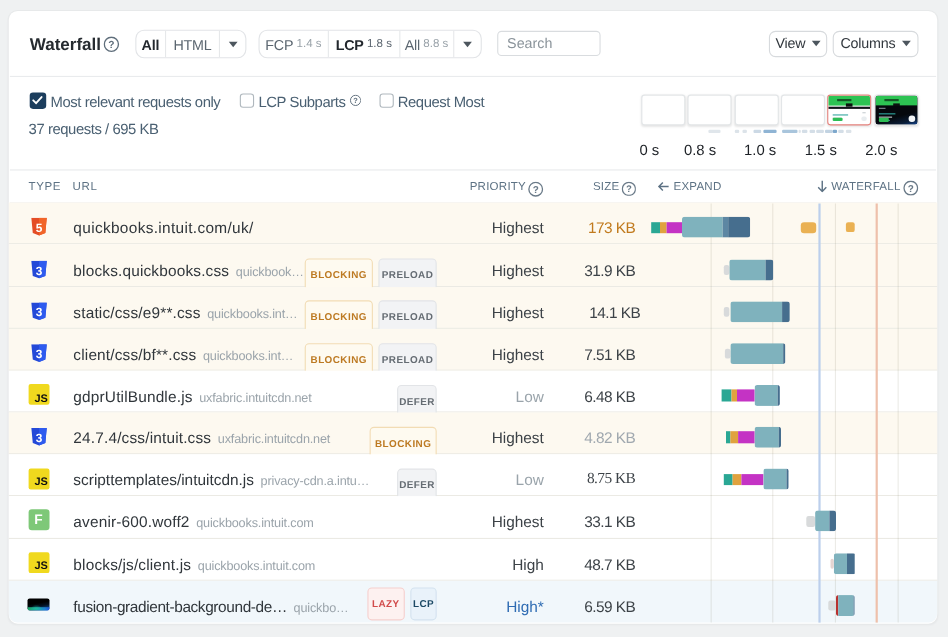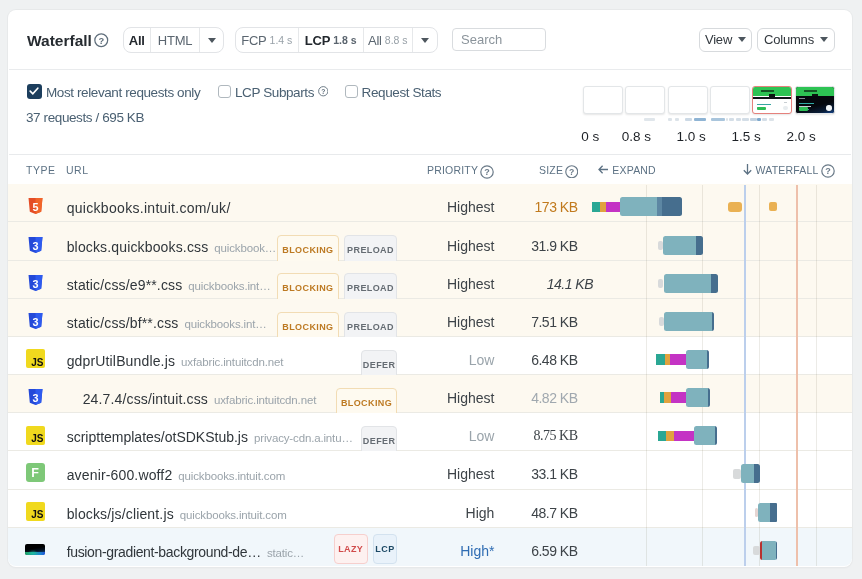--- a/index.html
+++ b/index.html
@@ -48,21 +48,21 @@
   </svg>
 <div class="abs seg" style="left:122.5px;top:27px;">
   <div class="on" style="width:26.5px;">All</div>
   <div style="width:49px;">HTML</div>
   <div style="width:24px;">
       <span class="caret"></span>
     </div>
 </div>
 <div class="abs seg" style="left:234.5px;top:27px;">
   <div style="width:62.5px;">FCP<span class="sub">1.4 s</span></div>
-  <div class="on" style="width:64.5px;">LCP<span class="sub" style="color:#5a646e;font-weight:bold;">1.8 s</span></div>
+  <div class="on" style="width:64.5px;">LCP<span class="sub" style="color:#5a646e;font-weight:normal;">1.8 s</span></div>
   <div style="width:49.5px;">All<span class="sub">8.8 s</span></div>
   <div style="width:24.5px;">
       <span class="caret"></span>
     </div>
 </div>
 <div class="abs" style="left:452px;top:28px;width:94px;height:23px;border:1px solid #d9dcdf;border-radius:4px;font-size:13px;color:#8b949b;line-height:21px;padding-left:8px;background:#fff;">Search</div>
 <div class="btn" style="left:699px;top:27.5px;width:53px;">View<span class="caret"></span></div>
 <div class="btn" style="left:757px;top:27.5px;width:78px;">Columns<span class="caret"></span></div>
 <div class="abs" style="left:9px;top:68.5px;width:842px;height:1px;background:#e9ebed;"></div>
 <div class="cb" style="left:27px;top:84.3px;width:14.5px;height:14.5px;background:#1c3e5d;">
@@ -71,21 +71,21 @@
     </svg>
   </div>
 <div class="cblabel" style="left:46px;top:85px;">Most relevant requests only</div>
 <div class="cb" style="left:218px;top:85px;width:13px;height:13px;border:1.4px solid #b0b8be;background:#fff;border-radius:3px;"></div>
 <div class="cblabel" style="left:235px;top:85px;">LCP Subparts</div>
 <svg class="abs" style="left:317.5px;top:86px;" width="10.5" height="10.5" viewBox="0 0 14 14">
     <circle cx="7" cy="7" r="6.2" fill="none" stroke="#61707d" stroke-width="1.2"></circle>
     <text x="7" y="10.2" text-anchor="middle" font-size="9" font-weight="bold" fill="#61707d" font-family="Liberation Sans">?</text>
   </svg>
 <div class="cb" style="left:344.8px;top:85px;width:13px;height:13px;border:1.4px solid #b0b8be;background:#fff;border-radius:3px;"></div>
-<div class="cblabel" style="left:361.6px;top:85px;">Request Stats</div>
+<div class="cblabel" style="left:361.6px;top:85px;">Request Most</div>
 <div class="abs" style="left:26px;top:109.5px;font-size:13.5px;letter-spacing:-.4px;color:#4a6072;">37 requests / 695 KB</div>
 <div class="thumb" style="left:582.5px;"></div>
 <div class="thumb" style="left:625.0px;"></div>
 <div class="thumb" style="left:667.6px;"></div>
 <div class="thumb" style="left:710.0px;"></div>
 <div class="thumb" style="left:752.4px;width:39.5px;border:1.5px solid #e5817c;overflow:hidden;">
 <div style="position:absolute;left:0;top:0;width:100%;height:9px;background:#2dc353;"></div>
 <div style="position:absolute;left:8px;top:3px;width:13px;height:1.6px;background:rgba(10,40,20,.7);"></div>
 <div style="position:absolute;left:15.5px;top:6.8px;width:6px;height:3px;background:#0b1410;"></div>
 <div style="position:absolute;left:0;top:10.2px;width:100%;height:1.6px;background:#11151a;"></div>
@@ -179,28 +179,28 @@
     <path d="M0.5 0 L14.5 0 L13.2 13.8 L7.5 16 L1.8 13.8 Z" fill="#2449d8"></path>
     <path d="M7.5 0 L14.5 0 L13.2 13.8 L7.5 16 Z" fill="#2e5bef"></path>
     <text x="7.6" y="12.6" text-anchor="middle" font-size="10.8" font-weight="bold" fill="#fff" font-family="Liberation Sans">3</text>
   </svg>
 <div class="abs" style="left:66.7px;top:275.6px;white-space:nowrap;"><span class="fname" style="letter-spacing:0.15px;">static/css/e9**.css</span><span class="dom">quickbooks.int…</span></div>
 <div class="abs" style="right:464.7px;top:273.4px;display:flex;gap:5px;">
     <span class="badge b-block" style="width:61.6px;">BLOCKING</span>
     <span class="badge b-gray" style="width:53.6px;">PRELOAD</span>
   </div>
 <div class="pri " style="right:367.6px;top:275.6px;">Highest</div>
-<div class="sz " style="right:269px;top:275.6px;font-style:italic;">14.1 KB</div>
+<div class="sz " style="right:280px;top:275.6px;">14.1 KB</div>
 <div class="row cream" style="top:298.78px;height:38.16px;"></div>
 <svg class="abs" style="left:28.0px;top:312.8px;" width="15" height="17" viewBox="0 0 15 17">
     <path d="M0.5 0 L14.5 0 L13.2 13.8 L7.5 16 L1.8 13.8 Z" fill="#2449d8"></path>
     <path d="M7.5 0 L14.5 0 L13.2 13.8 L7.5 16 Z" fill="#2e5bef"></path>
     <text x="7.6" y="12.6" text-anchor="middle" font-size="10.8" font-weight="bold" fill="#fff" font-family="Liberation Sans">3</text>
   </svg>
-<div class="abs" style="left:66.7px;top:313.8px;white-space:nowrap;"><span class="fname" style="letter-spacing:0.15px;">static/css/bf**.css</span><span class="dom">quickbooks.int…</span></div>
+<div class="abs" style="left:66.7px;top:313.8px;white-space:nowrap;"><span class="fname" style="letter-spacing:0.15px;">client/css/bf**.css</span><span class="dom">quickbooks.int…</span></div>
 <div class="abs" style="right:464.7px;top:311.6px;display:flex;gap:5px;">
     <span class="badge b-block" style="width:61.6px;">BLOCKING</span>
     <span class="badge b-gray" style="width:53.6px;">PRELOAD</span>
   </div>
 <div class="pri " style="right:367.6px;top:313.8px;">Highest</div>
 <div class="sz " style="right:284.5px;top:313.8px;">7.51 KB</div>
 <div class="row white" style="top:336.94px;height:38.16px;"></div>
 <div class="abs" style="left:26.0px;top:349.1px;width:19px;height:19px;background:#f0d91e;border-radius:2px;">
     <span style="position:absolute;right:1.5px;bottom:0.5px;font-size:10px;font-weight:bold;color:#101010;">JS</span>
   </div>
@@ -209,31 +209,31 @@
     <span class="badge b-gray" style="width:36.4px;">DEFER</span>
   </div>
 <div class="pri low" style="right:367.6px;top:351.9px;">Low</div>
 <div class="sz " style="right:284.5px;top:351.9px;">6.48 KB</div>
 <div class="row cream" style="top:375.10px;height:38.16px;"></div>
 <svg class="abs" style="left:28.0px;top:389.1px;" width="15" height="17" viewBox="0 0 15 17">
     <path d="M0.5 0 L14.5 0 L13.2 13.8 L7.5 16 L1.8 13.8 Z" fill="#2449d8"></path>
     <path d="M7.5 0 L14.5 0 L13.2 13.8 L7.5 16 Z" fill="#2e5bef"></path>
     <text x="7.6" y="12.6" text-anchor="middle" font-size="10.8" font-weight="bold" fill="#fff" font-family="Liberation Sans">3</text>
   </svg>
-<div class="abs" style="left:66.7px;top:390.1px;white-space:nowrap;"><span class="fname" style="letter-spacing:0.15px;margin-left:16px;">24.7.4/css/intuit.css</span><span class="dom">uxfabric.intuitcdn.net</span></div>
+<div class="abs" style="left:66.7px;top:390.1px;white-space:nowrap;"><span class="fname" style="letter-spacing:0.15px;">24.7.4/css/intuit.css</span><span class="dom">uxfabric.intuitcdn.net</span></div>
 <div class="abs" style="right:464.7px;top:387.9px;display:flex;gap:5px;">
     <span class="badge b-block" style="width:61.6px;">BLOCKING</span>
   </div>
 <div class="pri " style="right:367.6px;top:390.1px;">Highest</div>
 <div class="sz gray" style="right:284.5px;top:390.1px;">4.82 KB</div>
 <div class="row white" style="top:413.26px;height:38.16px;"></div>
 <div class="abs" style="left:26.0px;top:425.5px;width:19px;height:19px;background:#f0d91e;border-radius:2px;">
     <span style="position:absolute;right:1.5px;bottom:0.5px;font-size:10px;font-weight:bold;color:#101010;">JS</span>
   </div>
-<div class="abs" style="left:66.7px;top:428.3px;white-space:nowrap;"><span class="fname" style="letter-spacing:0.00px;">scripttemplates/otSDKStub.js</span><span class="dom">privacy-cdn.a.intu…</span></div>
+<div class="abs" style="left:66.7px;top:428.3px;white-space:nowrap;"><span class="fname" style="letter-spacing:0.00px;">scripttemplates/intuitcdn.js</span><span class="dom">privacy-cdn.a.intu…</span></div>
 <div class="abs" style="right:464.7px;top:426.1px;display:flex;gap:5px;">
     <span class="badge b-gray" style="width:36.4px;">DEFER</span>
   </div>
 <div class="pri low" style="right:367.6px;top:428.3px;">Low</div>
 <div class="sz " style="right:284.5px;top:428.3px;font-family:Liberation Serif, serif;">8.75 KB</div>
 <div class="row white" style="top:451.42px;height:38.16px;"></div>
 <div class="abs" style="left:25.5px;top:463.1px;width:19px;height:19px;background:#7ec878;border-radius:3px;text-align:center;"><span style="font-size:12.5px;font-weight:bold;color:#fff;line-height:19px;">F</span></div>
 <div class="abs" style="left:66.7px;top:466.4px;white-space:nowrap;"><span class="fname" style="letter-spacing:0.15px;">avenir-600.woff2</span><span class="dom">quickbooks.intuit.com</span></div>
 <div class="pri " style="right:367.6px;top:466.4px;">Highest</div>
 <div class="sz " style="right:284.5px;top:466.4px;">33.1 KB</div>
@@ -242,21 +242,21 @@
     <span style="position:absolute;right:1.5px;bottom:0.5px;font-size:10px;font-weight:bold;color:#101010;">JS</span>
   </div>
 <div class="abs" style="left:66.7px;top:504.6px;white-space:nowrap;"><span class="fname" style="letter-spacing:0.15px;">blocks/js/client.js</span><span class="dom">quickbooks.intuit.com</span></div>
 <div class="pri " style="right:367.6px;top:504.6px;">High</div>
 <div class="sz " style="right:284.5px;top:504.6px;">48.7 KB</div>
 <div class="row blue" style="top:527.74px;height:38.76px;"></div>
 <div class="abs" style="left:25.0px;top:543.7px;width:20px;height:11px;border-radius:2px;background:linear-gradient(170deg,#000 40%,#04101e 60%,#0d3e74 82%,#1a6fd0 100%);overflow:hidden;">
     <div style="position:absolute;left:0;bottom:0;width:20px;height:3px;background:linear-gradient(90deg,#22b268 0%,#1db8a8 40%,#1f8ad8 78%,#2553e2 100%);opacity:.9;"></div>
     <div style="position:absolute;left:3px;bottom:1px;width:10px;height:4px;background:radial-gradient(ellipse at 50% 100%, rgba(32,190,160,.8) 0%, rgba(32,190,160,0) 75%);"></div>
   </div>
-<div class="abs" style="left:66.7px;top:542.7px;white-space:nowrap;"><span class="fname" style="letter-spacing:-0.35px;">fusion-gradient-background-de…</span><span class="dom">static…</span></div>
+<div class="abs" style="left:66.7px;top:542.7px;white-space:nowrap;"><span class="fname" style="letter-spacing:-0.35px;">fusion-gradient-background-de…</span><span class="dom">quickbo…</span></div>
 <div class="abs" style="right:464.7px;top:534px;display:flex;gap:5px;">
     <span class="badge b-lazy" style="width:33.8px;">LAZY</span>
     <span class="badge b-lcp" style="width:24.7px;">LCP</span>
   </div>
 <div class="pri star" style="right:367.6px;top:542.7px;">High*</div>
 <div class="sz " style="right:284.5px;top:542.7px;">6.59 KB</div>
 <div class="abs" style="left:646.0px;top:185.3px;width:1px;height:381.2px;background:rgba(110,100,70,.13);"></div>
 <div class="abs" style="left:702.3px;top:185.3px;width:1px;height:381.2px;background:rgba(110,100,70,.13);"></div>
 <div class="abs" style="left:759.0px;top:185.3px;width:1px;height:381.2px;background:rgba(110,100,70,.13);"></div>
 <div class="abs" style="left:815.6px;top:185.3px;width:1px;height:381.2px;background:rgba(110,100,70,.13);"></div>

